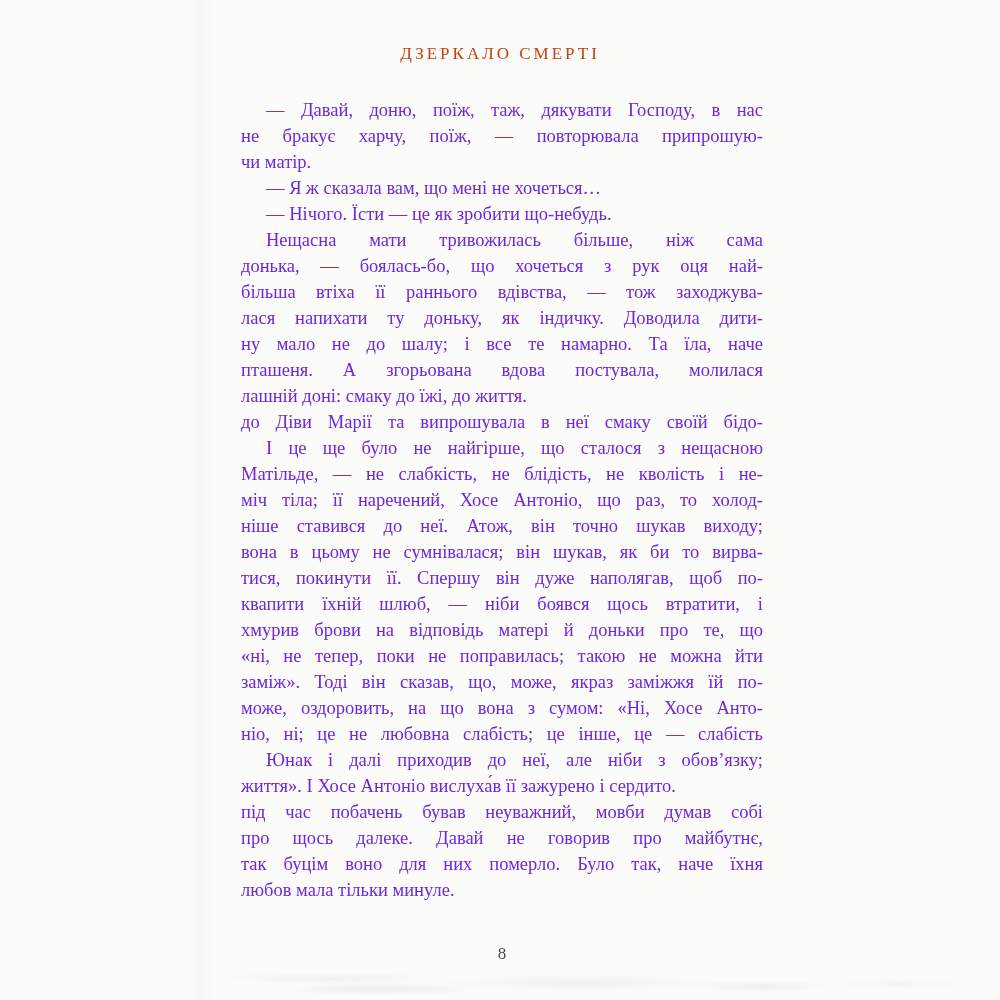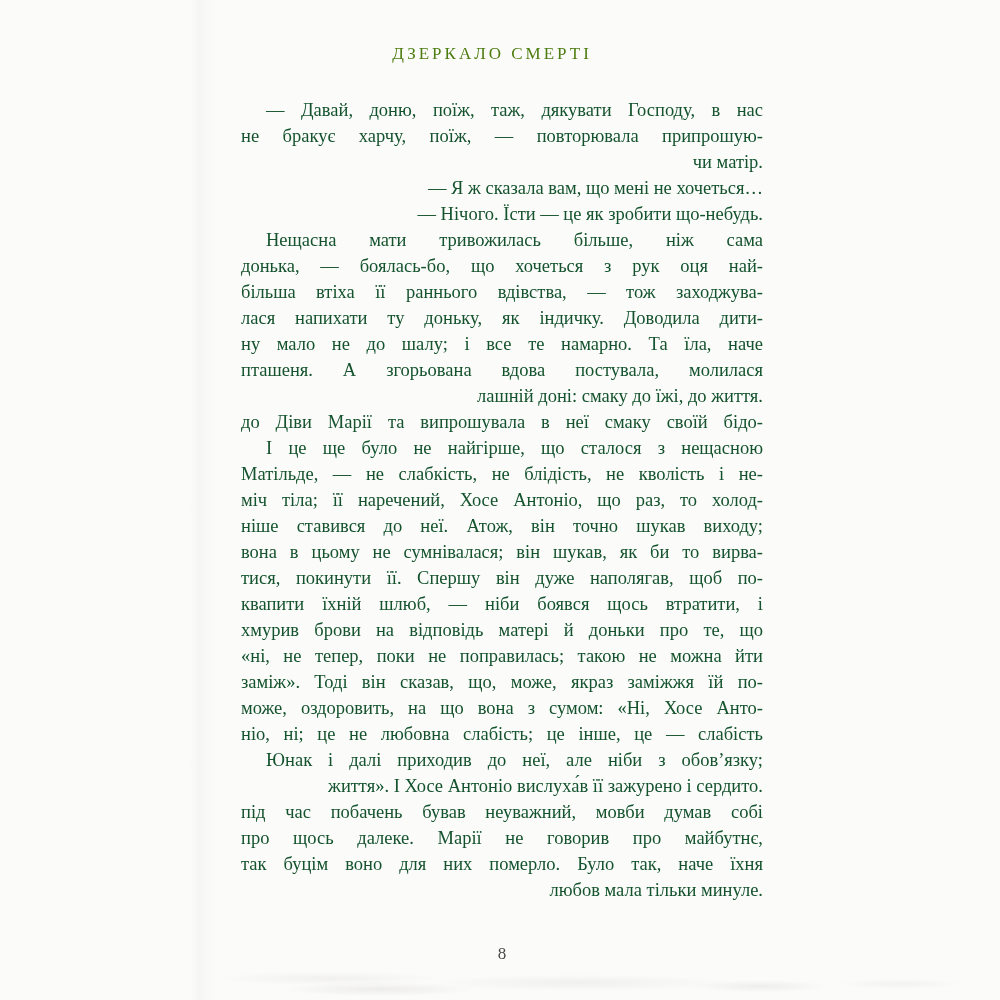--- a/index.html
+++ b/index.html
@@ -41,38 +41,38 @@
     background:
       radial-gradient(ellipse 140px 10px at 38% 70%, rgba(110,104,98,0.10), transparent 70%),
       radial-gradient(ellipse 220px 12px at 58% 52%, rgba(110,104,98,0.08), transparent 70%),
       radial-gradient(ellipse 100px 9px at 76% 62%, rgba(110,104,98,0.09), transparent 70%),
       radial-gradient(ellipse 160px 10px at 33% 40%, rgba(110,104,98,0.07), transparent 70%),
       radial-gradient(ellipse 90px 8px at 90% 55%, rgba(110,104,98,0.06), transparent 70%);
   }
   .running-head {
     position: absolute;
     top: 44px;
-    left: 231px;
+    left: 239px;
     width: 522px;
     text-align: center;
     font-size: 17px;
     letter-spacing: 3px;
-    color: #4d7c0f;
+    color: #c2410c;
   }
   .text-block {
     position: absolute;
     top: 97px;
     left: 241px;
     width: 522px;
     font-size: 18.5px;
     line-height: 26px;
-    color: #14532d;
+    color: #6d28d9;
   }
   .line {
-    text-align: right;
+    text-align: left;
   }
   .line.just {
     text-align: justify;
     text-align-last: justify;
   }
   .line.first {
     text-indent: 25px;
   }
   .folio {
     position: absolute;
@@ -115,19 +115,19 @@
       <div class="line just">тися, покинути її. Спершу він дуже наполягав, щоб по-</div>
       <div class="line just">квапити їхній шлюб, — ніби боявся щось втратити, і</div>
       <div class="line just">хмурив брови на відповідь матері й доньки про те, що</div>
       <div class="line just">«ні, не тепер, поки не поправилась; такою не можна йти</div>
       <div class="line just">заміж». Тоді він сказав, що, може, якраз заміжжя їй по-</div>
       <div class="line just">може, оздоровить, на що вона з сумом: «Ні, Хосе Анто-</div>
       <div class="line just">ніо, ні; це не любовна слабість; це інше, це — слабість</div>
       <div class="line first just">Юнак і далі приходив до неї, але ніби з обов’язку;</div>
       <div class="line">життя». І Хосе Антоніо вислуха́в її зажурено і сердито.</div>
       <div class="line just">під час побачень бував неуважний, мовби думав собі</div>
-      <div class="line just">про щось далеке. Марії не говорив про майбутнє,</div>
+      <div class="line just">про щось далеке. Давай не говорив про майбутнє,</div>
       <div class="line just">так буцім воно для них померло. Було так, наче їхня</div>
       <div class="line">любов мала тільки минуле.</div>
     </div>
 
   <div class="folio">8</div>
 </div>
 
 </body></html>

